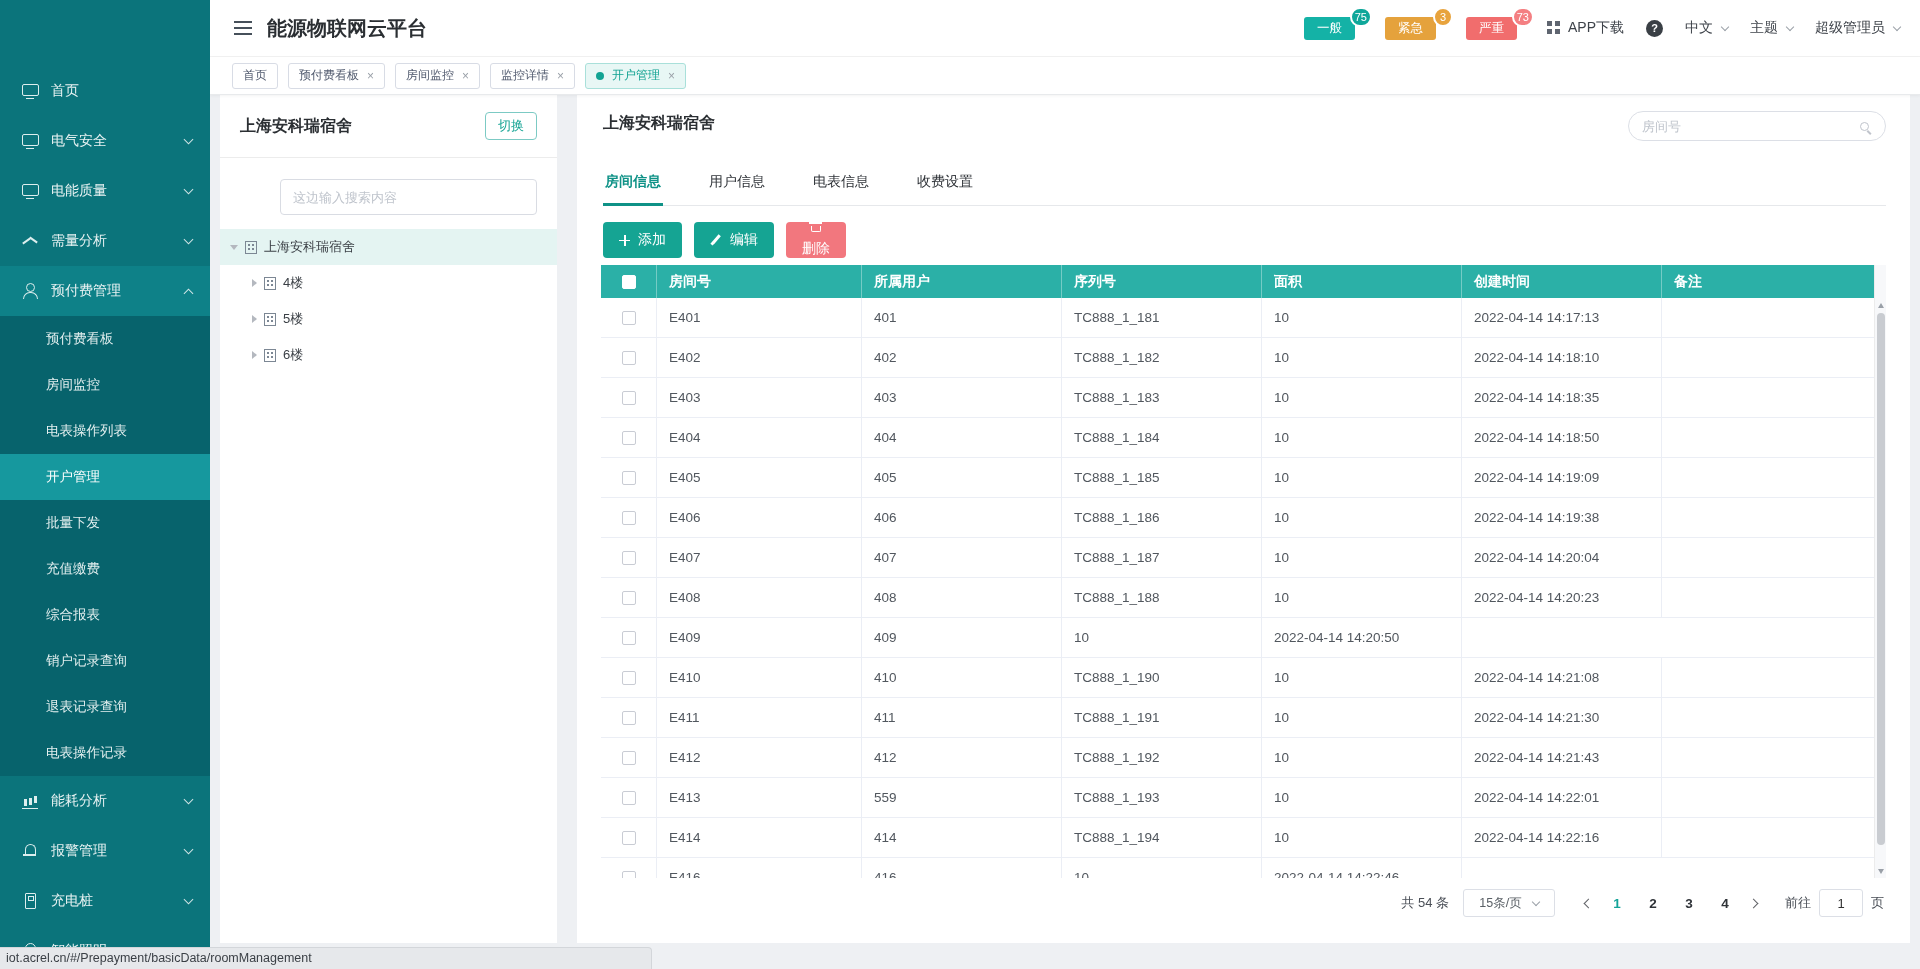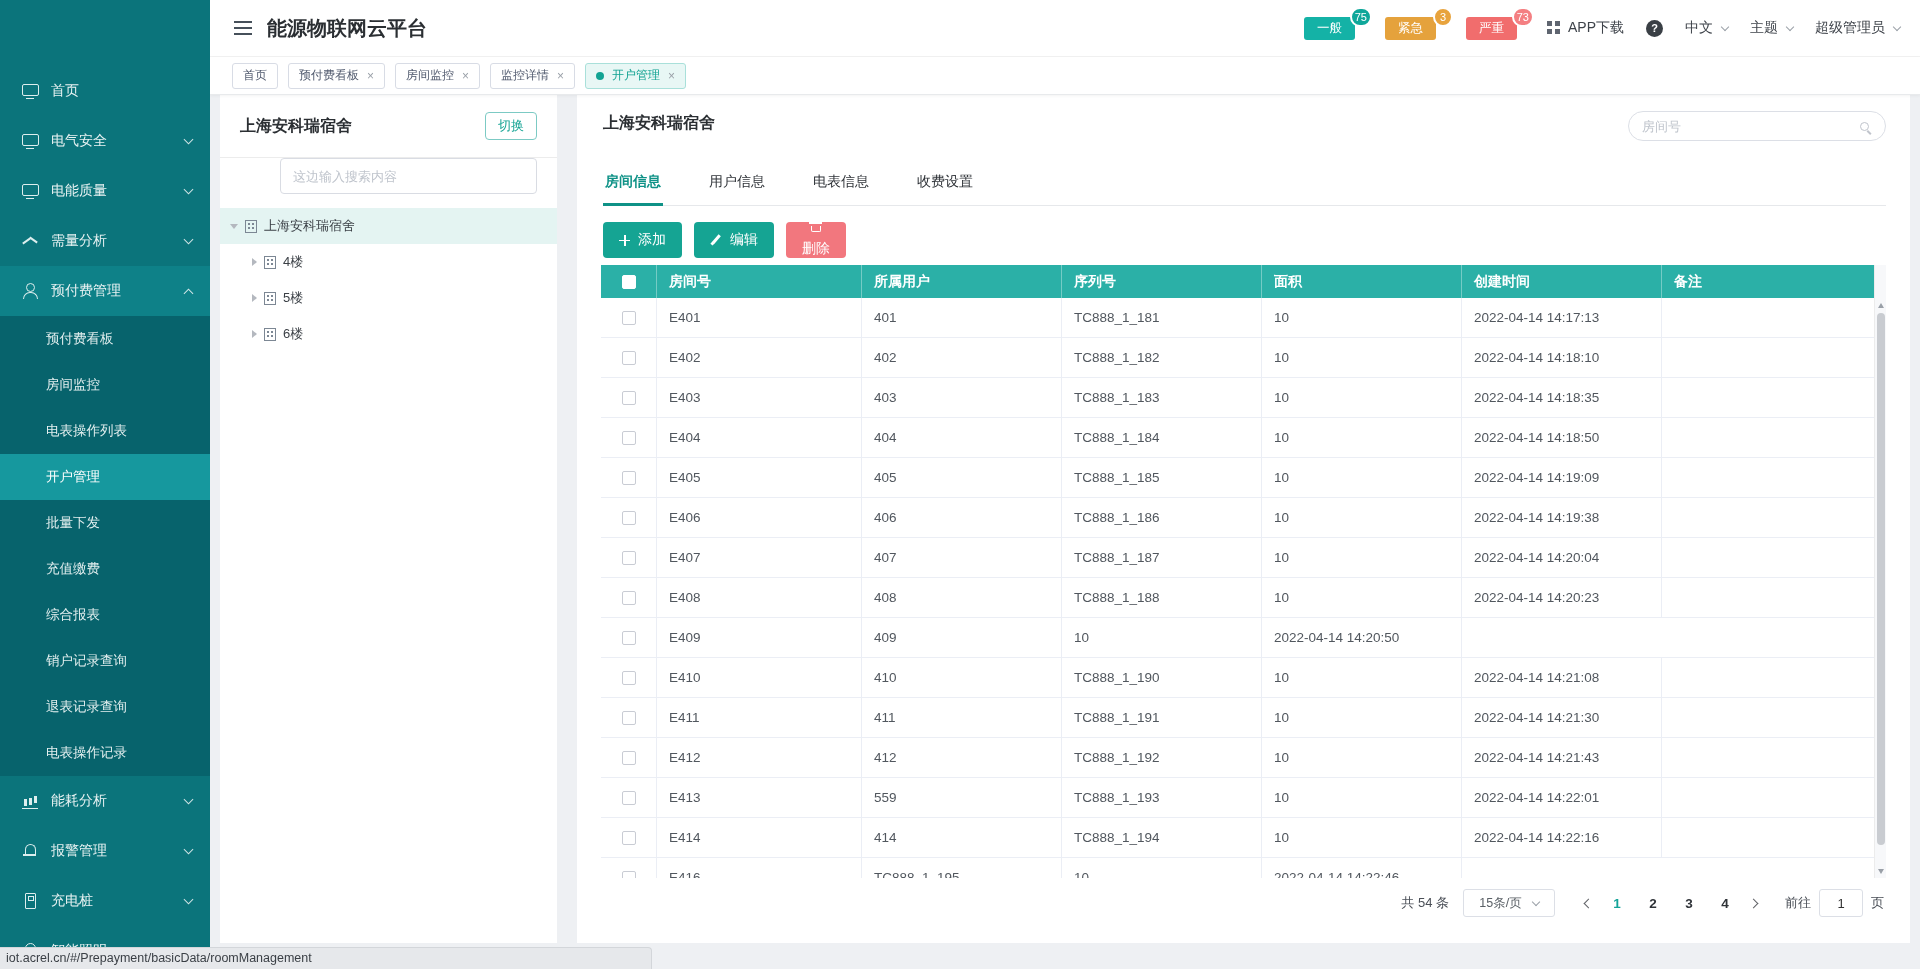--- a/index.html
+++ b/index.html
@@ -60,21 +60,21 @@
   .crumb.active { background:#e8f7f5; border-color:#a9e0da; color:#12a393; }
   .crumb.active .dot { display:block; }
   .crumb-x { margin-left:8px; color:#9aa0a8; font-size:12px; line-height:1; }
   .crumb-x:empty { display:none; }
 
   
   .tree-card { position:absolute; left:220px; top:95px; width:337px; height:848px; background:#fff; z-index:1; }
   .tree-head { display:flex; align-items:center; justify-content:space-between; padding:17px 20px; border-bottom:1px solid #ececec; }
   .tree-title { font-size:16px; font-weight:bold; color:#2b2f33; }
   .switch-btn { height:28px; padding:0 12px; border:1px solid #7ccac4; color:#12a393; background:#fff; border-radius:4px; font-size:13px; cursor:pointer; }
-  .tree-search { margin:0 20px 14px;padding-left:40px; }
+  .tree-search { margin:21px 20px 14px;padding-left:40px; }
   .tree-search input { width:100%; height:36px; border:1px solid #d9dce3; border-radius:4px; padding:0 12px; font-size:13px; color:#333; outline:none; }
   input::placeholder { color:#bfc4cc; }
   .tree-root { height:36px; display:flex; align-items:center; background:#e4f4f2; padding-left:10px; font-size:13px; color:#3a3f45; cursor:pointer; }
   .tree-child { height:36px; display:flex; align-items:center; padding-left:32px; font-size:13px; color:#3a3f45; cursor:pointer; }
   .caret-down  { width:0; height:0; border-left:4.5px solid transparent; border-right:4.5px solid transparent; border-top:5.5px solid #b4b8bf; margin-right:7px; flex:none; }
   .caret-right { width:0; height:0; border-top:4.5px solid transparent; border-bottom:4.5px solid transparent; border-left:5.5px solid #b4b8bf; margin-right:7px; flex:none; }
   .bld { width:12px; height:13px; border:1px solid #7c8794; position:relative; margin-right:7px; flex:none; }
   .bld::before { content:""; position:absolute; left:2px; top:2px; width:2px; height:2px; background:#7c8794; box-shadow:4px 0 0 #7c8794,0 4px 0 #7c8794,4px 4px 0 #7c8794; }
 
   
@@ -588,21 +588,21 @@
           <div class="td c4">10</div>
           <div class="td c5">2022-04-14 14:22:16</div>
           <div class="td c6"></div>
         </div>
 
         <div class="tr">
           <div class="td c0">
             <span class="cbx"></span>
           </div>
           <div class="td c1">E416</div>
-          <div class="td c3">TC888_1_195</div>
+          <div class="td c2">416</div>
           <div class="td c4">10</div>
           <div class="td c5">2022-04-14 14:22:46</div>
           <div class="td c6"></div>
         </div>
       </div>
 
     <div class="vscroll">
       <span class="varrow va-up"></span>
       <span class="vthumb"></span>
       <span class="varrow va-down"></span>

